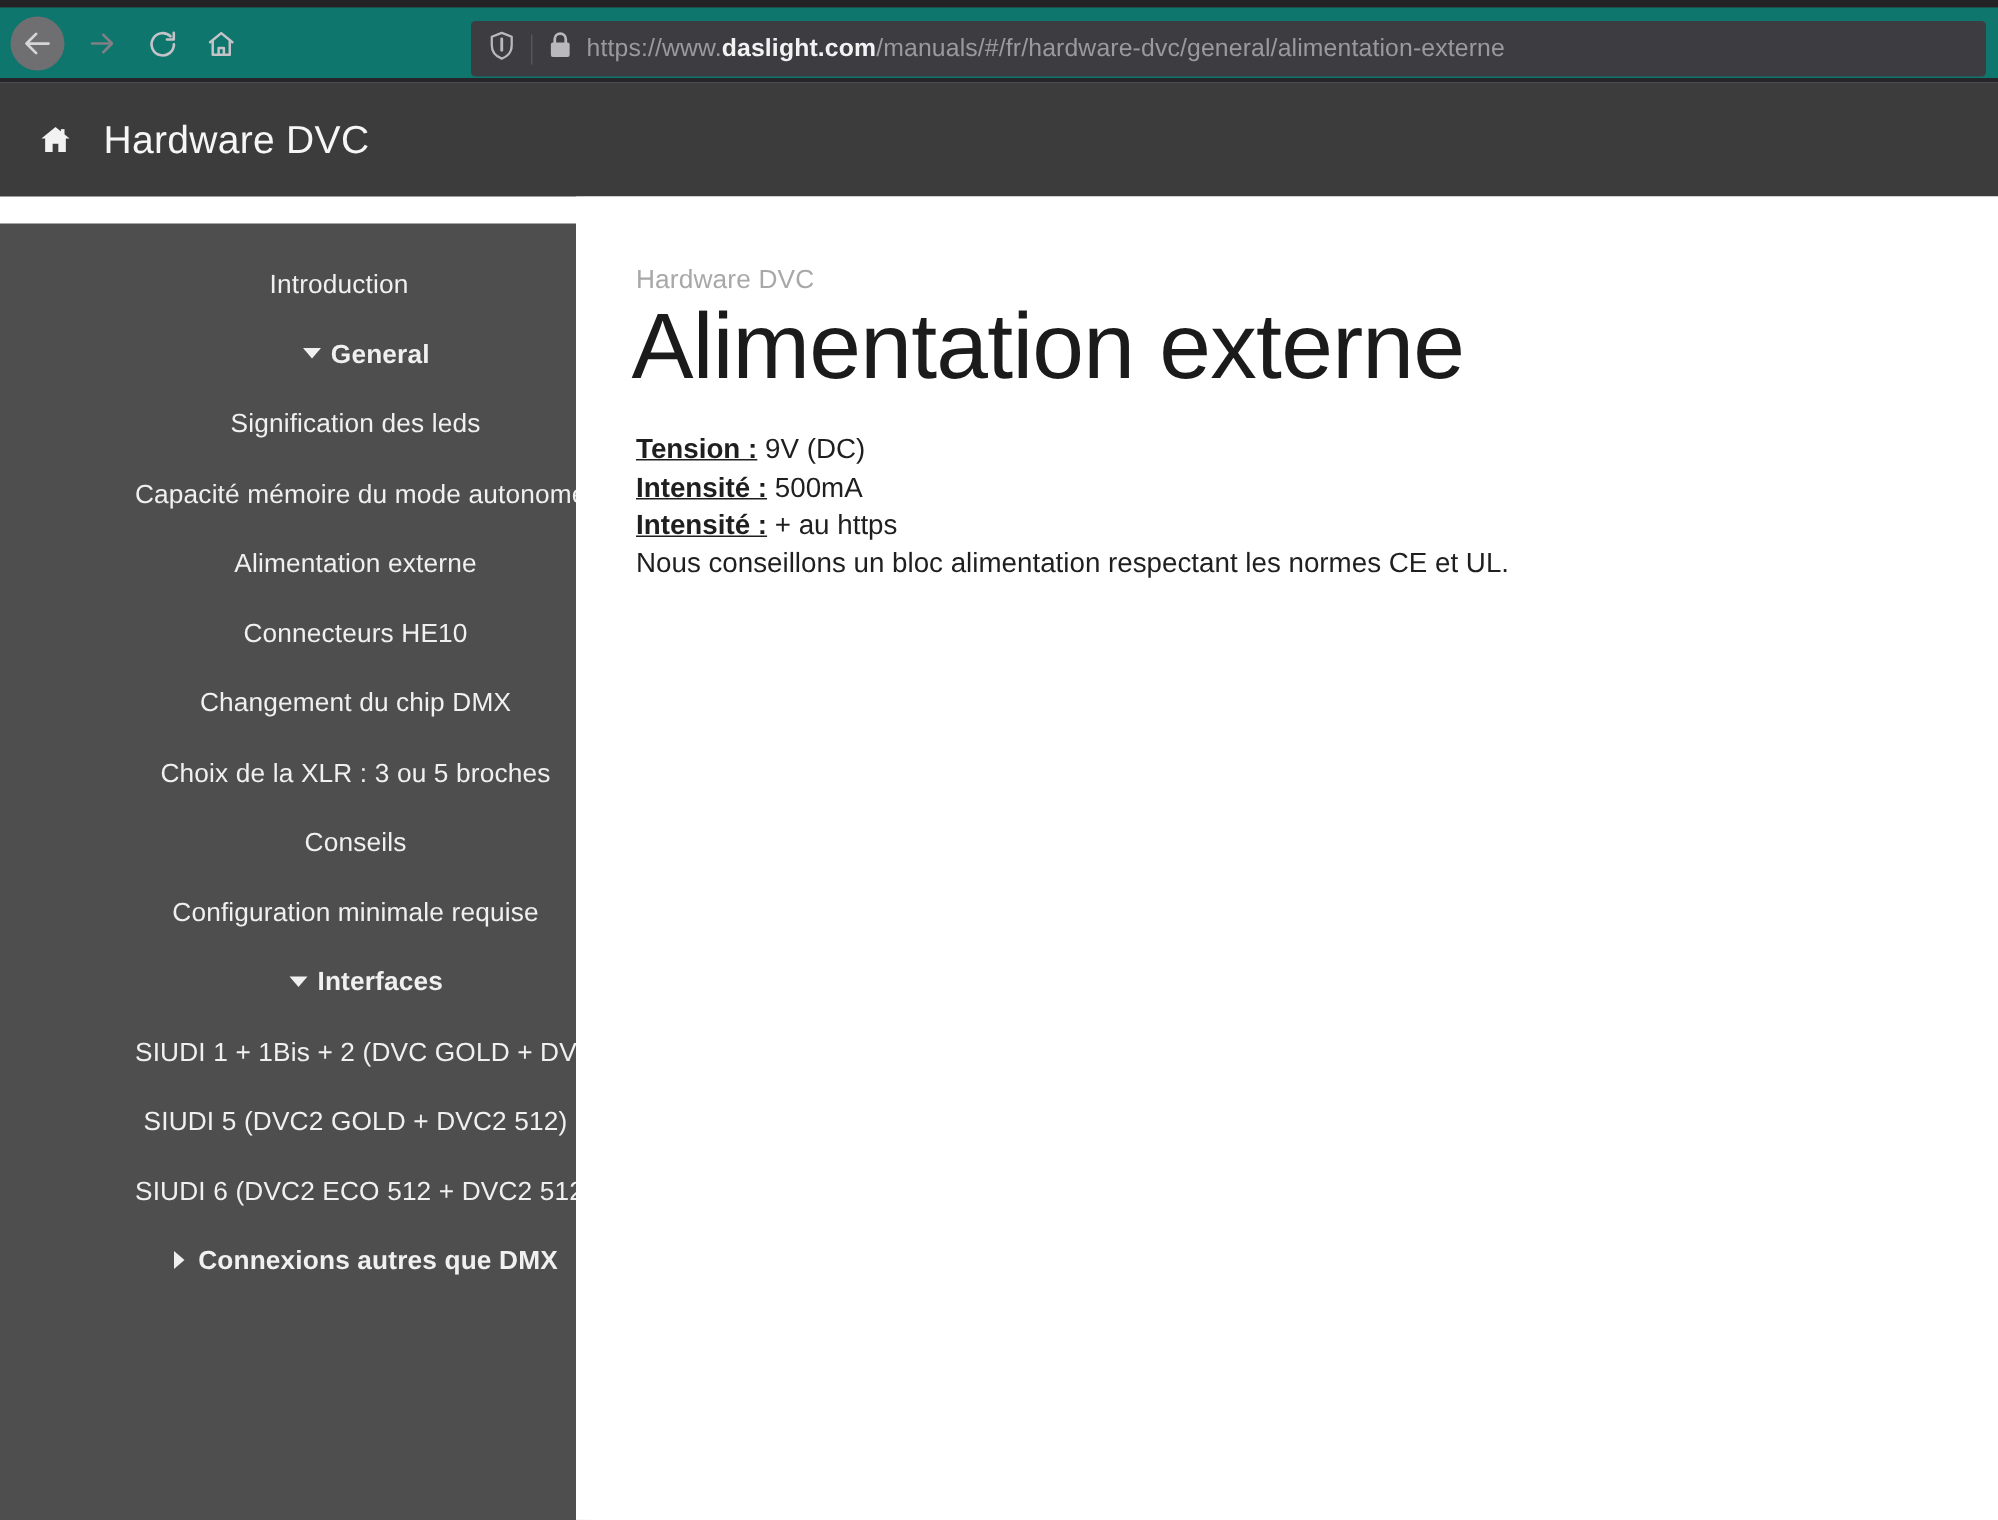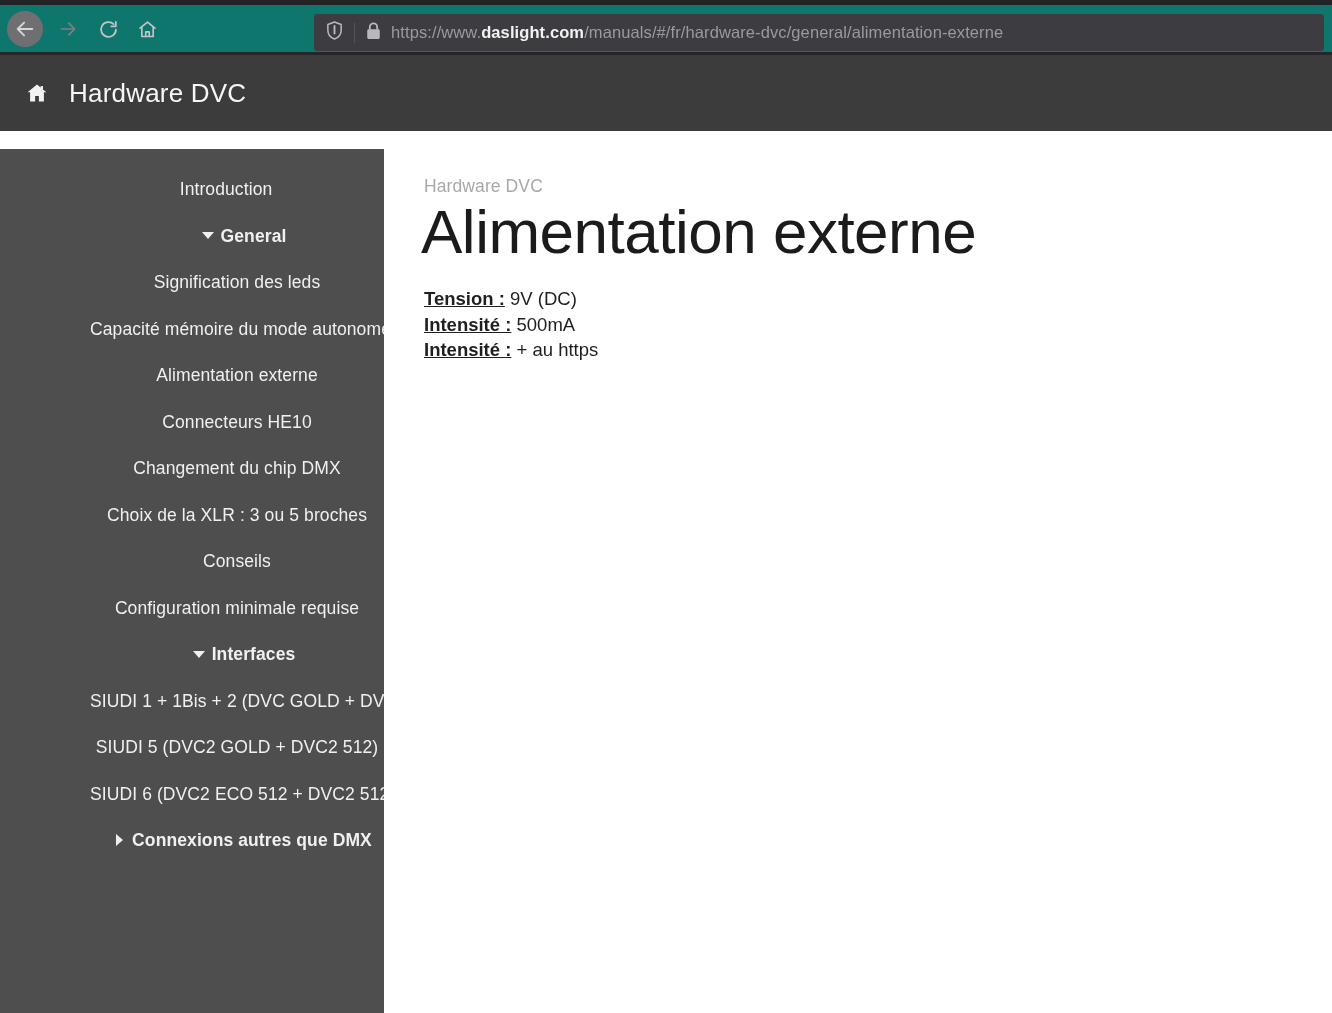--- a/index.html
+++ b/index.html
@@ -330,14 +330,15 @@
   </nav>
 <div id="sidebar-shadow"></div>
 
 <main id="main">
   <div id="breadcrumb">Hardware DVC</div>
   <h1 id="content-title">Alimentation externe</h1>
   <div id="content-body">
       <div><span class="b">Tension :</span><span> 9V (DC)</span></div>
       <div><span class="b">Intensité :</span><span> 500mA</span></div>
       <div><span class="b">Intensité :</span><span> + au https</span></div>
+      <div><span>Nous conseillons un bloc alimentation respectant les normes CE et UL.</span></div>
     </div>
 </main>
 
 </body></html>

